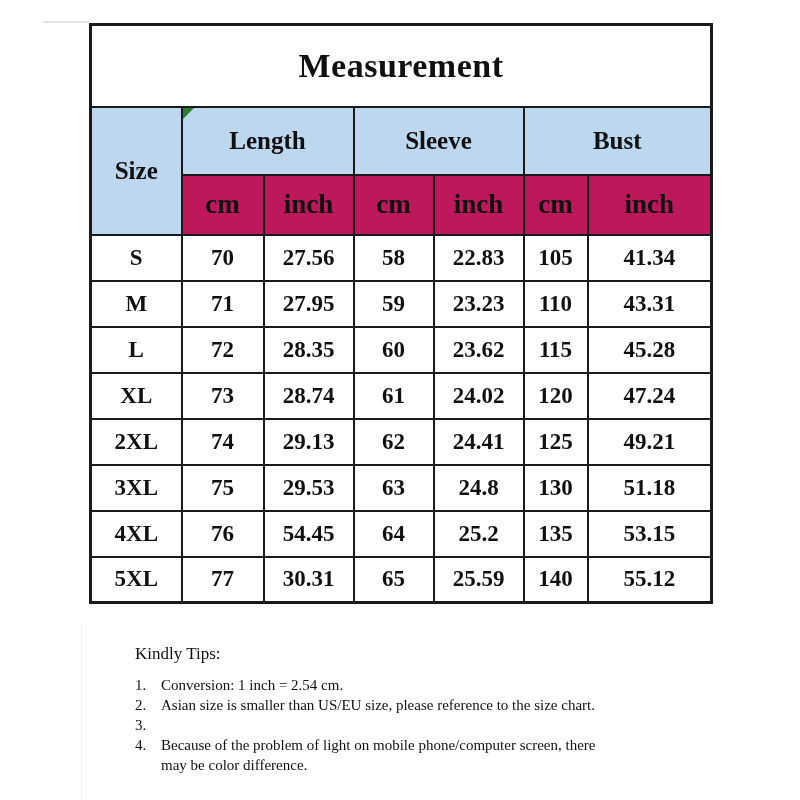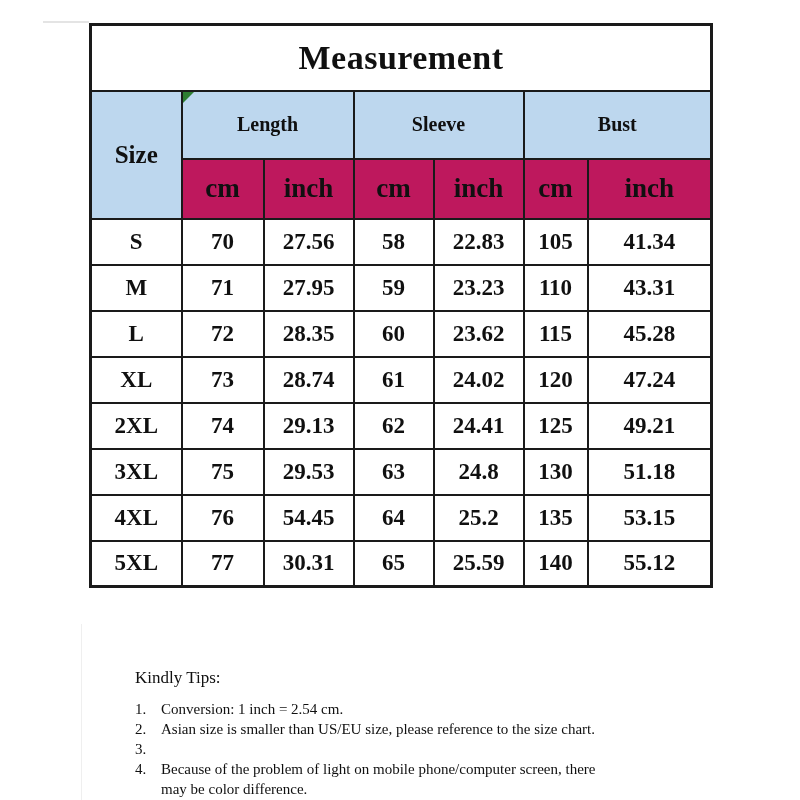--- a/index.html
+++ b/index.html
@@ -10,31 +10,31 @@
   
   .artifact-top  { position:absolute; left:43px; top:21px; width:46px; height:2px; background:#e4e4e4; }
   .artifact-left { position:absolute; left:81px; top:624px; width:1px; height:176px; background:#efefef; }
 
   table.size-table { position:absolute; left:89px; top:23px; width:621px;
                      border-collapse:collapse; table-layout:fixed;
                      border:3px solid #1a1a1a; }
   table.size-table td { border:2px solid #1a1a1a; text-align:center; vertical-align:middle;
                         font-weight:bold; padding:0; overflow:hidden; }
 
-  .title-cell   { height:66px; background:#ffffff; font-size:34px; letter-spacing:0.5px; }
-  .group-cell   { height:68px; background:#BDD7EE; font-size:20px; position:relative; }
+  .title-cell   { height:82px; background:#ffffff; font-size:34px; letter-spacing:0.5px; }
+  .group-cell   { height:68px; background:#BDD7EE; font-size:25px; position:relative; }
   .size-cell    { background:#BDD7EE; vertical-align:top;margin-top:37px; }
   .size-cell .size-inner { height:68px; display:flex; align-items:center; justify-content:center; font-size:25px; }
   .unit-row td  { height:60px; background:#be185d; font-size:27px; }
   .data-row td  { height:46px; background:#ffffff; font-size:23px; }
 
   .corner-flag { position:absolute; top:0; left:0; width:0; height:0;
                  border-top:11px solid #2e7d32; border-right:11px solid transparent; }
 
-  .tips { position:absolute; left:135px; top:668px; width:500px; }
+  .tips { position:absolute; left:135px; top:644px; width:500px; }
   .tips-heading { font-size:17px; margin-bottom:11px; }
   .tip-row  { display:flex; align-items:flex-start; }
   .tip-num  { width:26px; flex:0 0 26px; font-size:15px; line-height:20px; }
   .tip-text { font-size:15px; line-height:20px; max-width:458px; }
 </style>
 </head>
 <body>
 
 <div class="page">
 

